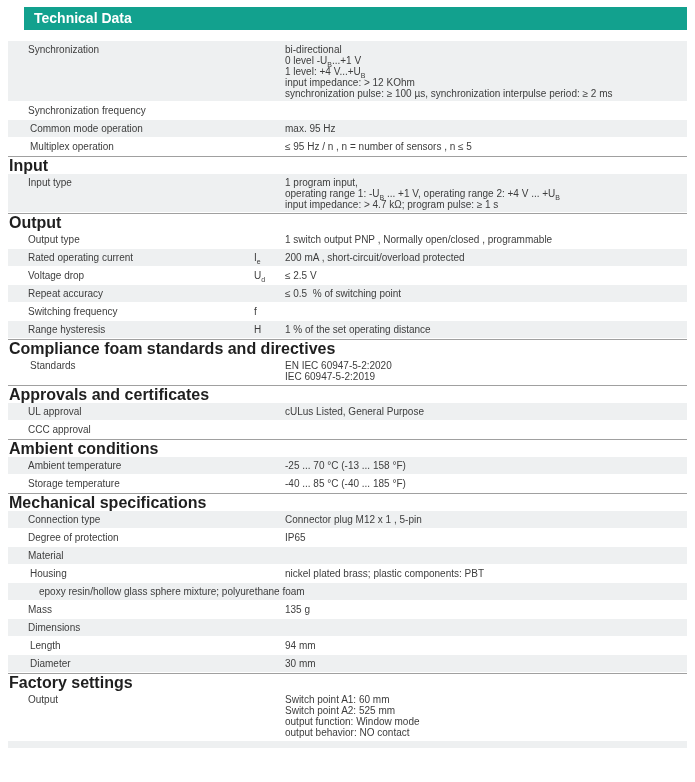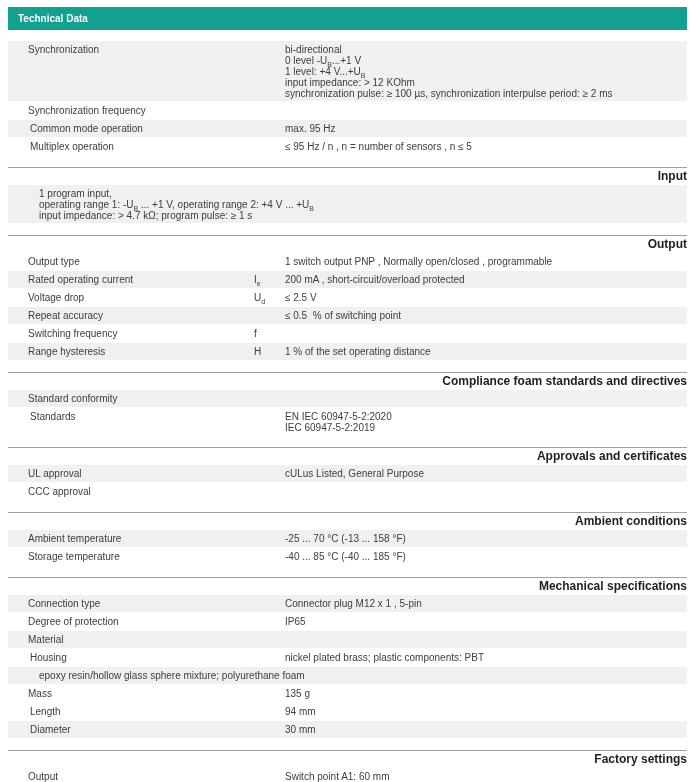--- a/index.html
+++ b/index.html
@@ -16,35 +16,35 @@
     min-height:782px;
     font-family:"Liberation Sans", sans-serif;
     font-size:10px;
     color:var(--text);
   }
   .page{padding:7px 8px 0 8px;}
   .banner{
     background:var(--accent);
     color:#ffffff;
     font-weight:bold;
-    font-size:10px;
+    font-size:14px;
     line-height:13px;
     padding:5px 20px 5px 10px;
+    margin-left:16px;
   }
   .table{margin-top:11px;}
   .section-header{
     border-top:1px solid var(--line);
-    margin-top:12px;
+    margin-top:1px;
     padding:3px 0 3px 1px;
     font-weight:bold;
-    font-size:12px;
+    font-size:16px;
     line-height:11px;
     color:var(--heading);
     background:#fff;
-    text-align:right;
   }
   .row{
     display:flex;
     align-items:flex-start;
     min-height:17px;
     padding:3px 0 2px 0;
     margin-bottom:1px;
     line-height:11px;
   }
   .row.shaded{background:var(--shade);}
@@ -92,20 +92,21 @@
         <div class="cell-symbol"></div>
         <div class="cell-value">max. 95 Hz</div>
       </div>
       <div class="row">
         <div class="cell-label indent-2">Multiplex operation</div>
         <div class="cell-symbol"></div>
         <div class="cell-value">≤ 95 Hz / n , n = number of sensors , n ≤ 5</div>
       </div>
       <div class="section-header">Input</div>
       <div class="row shaded">
+        <div class="cell-label">Input type</div>
         <div class="cell-symbol"></div>
         <div class="cell-value">1 program input,<br>operating range 1: -U<sub>B</sub> ... +1 V, operating range 2: +4 V ... +U<sub>B</sub><br>input impedance: &gt; 4.7 kΩ; program pulse: ≥ 1 s</div>
       </div>
       <div class="section-header">Output</div>
       <div class="row">
         <div class="cell-label">Output type</div>
         <div class="cell-symbol"></div>
         <div class="cell-value">1 switch output PNP , Normally open/closed , programmable</div>
       </div>
       <div class="row shaded">
@@ -126,80 +127,80 @@
       <div class="row">
         <div class="cell-label">Switching frequency</div>
         <div class="cell-symbol">f</div>
       </div>
       <div class="row shaded">
         <div class="cell-label">Range hysteresis</div>
         <div class="cell-symbol">H</div>
         <div class="cell-value">1 % of the set operating distance</div>
       </div>
       <div class="section-header">Compliance foam standards and directives</div>
-      <div class="row shaded">
-        <div class="cell-label">Standard conformity</div>
+      <div class="row">
+        <div class="cell-label indent-2">Standards</div>
+        <div class="cell-symbol"></div>
+        <div class="cell-value">EN IEC 60947-5-2:2020<br>IEC 60947-5-2:2019</div>
+      </div>
+      <div class="section-header">Approvals and certificates</div>
+      <div class="row shaded">
+        <div class="cell-label">UL approval</div>
+        <div class="cell-symbol"></div>
+        <div class="cell-value">cULus Listed, General Purpose</div>
+      </div>
+      <div class="row">
+        <div class="cell-label">CCC approval</div>
+        <div class="cell-symbol"></div>
+      </div>
+      <div class="section-header">Ambient conditions</div>
+      <div class="row shaded">
+        <div class="cell-label">Ambient temperature</div>
+        <div class="cell-symbol"></div>
+        <div class="cell-value">-25 ... 70 °C (-13 ... 158 °F)</div>
+      </div>
+      <div class="row">
+        <div class="cell-label">Storage temperature</div>
+        <div class="cell-symbol"></div>
+        <div class="cell-value">-40 ... 85 °C (-40 ... 185 °F)</div>
+      </div>
+      <div class="section-header">Mechanical specifications</div>
+      <div class="row shaded">
+        <div class="cell-label">Connection type</div>
+        <div class="cell-symbol"></div>
+        <div class="cell-value">Connector plug M12 x 1 , 5-pin</div>
+      </div>
+      <div class="row">
+        <div class="cell-label">Degree of protection</div>
+        <div class="cell-symbol"></div>
+        <div class="cell-value">IP65</div>
+      </div>
+      <div class="row shaded">
+        <div class="cell-label">Material</div>
         <div class="cell-symbol"></div>
         <div class="cell-value"></div>
       </div>
       <div class="row">
-        <div class="cell-label indent-2">Standards</div>
-        <div class="cell-symbol"></div>
-        <div class="cell-value">EN IEC 60947-5-2:2020<br>IEC 60947-5-2:2019</div>
-      </div>
-      <div class="section-header">Approvals and certificates</div>
-      <div class="row shaded">
-        <div class="cell-label">UL approval</div>
-        <div class="cell-symbol"></div>
-        <div class="cell-value">cULus Listed, General Purpose</div>
-      </div>
-      <div class="row">
-        <div class="cell-label">CCC approval</div>
-        <div class="cell-symbol"></div>
-      </div>
-      <div class="section-header">Ambient conditions</div>
-      <div class="row shaded">
-        <div class="cell-label">Ambient temperature</div>
-        <div class="cell-symbol"></div>
-        <div class="cell-value">-25 ... 70 °C (-13 ... 158 °F)</div>
-      </div>
-      <div class="row">
-        <div class="cell-label">Storage temperature</div>
-        <div class="cell-symbol"></div>
-        <div class="cell-value">-40 ... 85 °C (-40 ... 185 °F)</div>
-      </div>
-      <div class="section-header">Mechanical specifications</div>
-      <div class="row shaded">
-        <div class="cell-label">Connection type</div>
-        <div class="cell-symbol"></div>
-        <div class="cell-value">Connector plug M12 x 1 , 5-pin</div>
-      </div>
-      <div class="row">
-        <div class="cell-label">Degree of protection</div>
-        <div class="cell-symbol"></div>
-        <div class="cell-value">IP65</div>
-      </div>
-      <div class="row shaded">
-        <div class="cell-label">Material</div>
+        <div class="cell-label indent-2">Housing</div>
+        <div class="cell-symbol"></div>
+        <div class="cell-value">nickel plated brass; plastic components: PBT</div>
+      </div>
+      <div class="row shaded">
+        <div class="cell-symbol"></div>
+        <div class="cell-value">epoxy resin/hollow glass sphere mixture; polyurethane foam</div>
+      </div>
+      <div class="row">
+        <div class="cell-label">Mass</div>
+        <div class="cell-symbol"></div>
+        <div class="cell-value">135 g</div>
+      </div>
+      <div class="row shaded">
+        <div class="cell-label">Dimensions</div>
         <div class="cell-symbol"></div>
         <div class="cell-value"></div>
-      </div>
-      <div class="row">
-        <div class="cell-label indent-2">Housing</div>
-        <div class="cell-symbol"></div>
-        <div class="cell-value">nickel plated brass; plastic components: PBT</div>
-      </div>
-      <div class="row shaded">
-        <div class="cell-symbol"></div>
-        <div class="cell-value">epoxy resin/hollow glass sphere mixture; polyurethane foam</div>
-      </div>
-      <div class="row">
-        <div class="cell-label">Mass</div>
-        <div class="cell-symbol"></div>
-        <div class="cell-value">135 g</div>
       </div>
       <div class="row">
         <div class="cell-label indent-2">Length</div>
         <div class="cell-symbol"></div>
         <div class="cell-value">94 mm</div>
       </div>
       <div class="row shaded">
         <div class="cell-label indent-2">Diameter</div>
         <div class="cell-symbol"></div>
         <div class="cell-value">30 mm</div>

